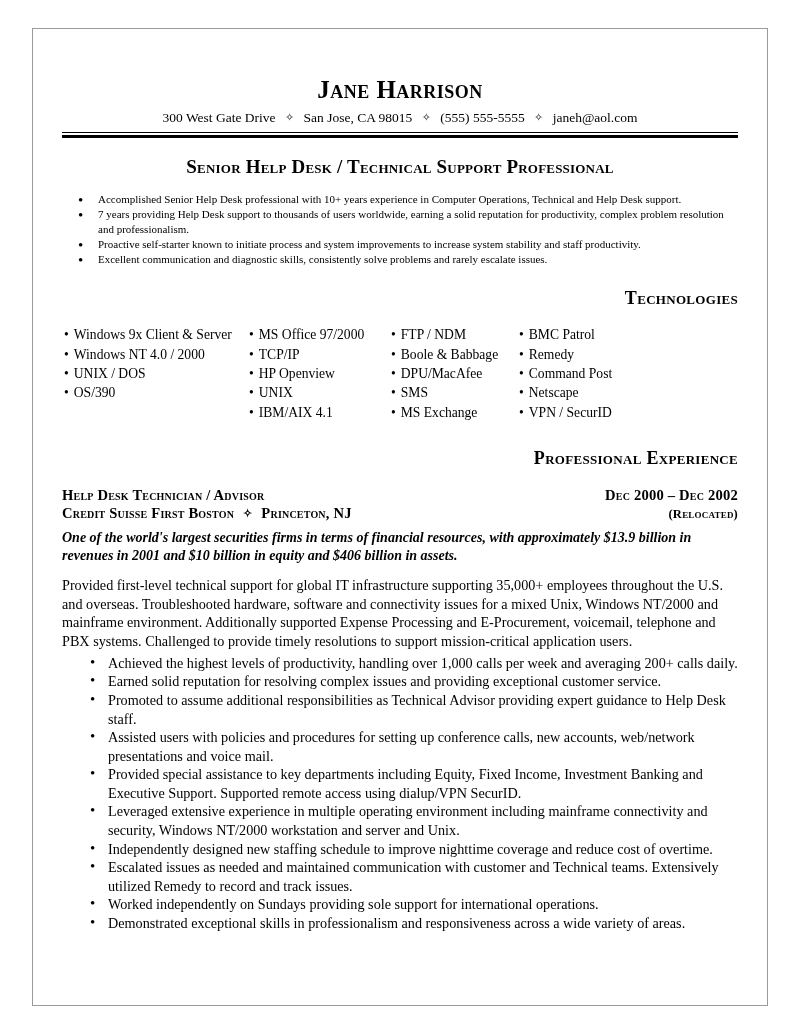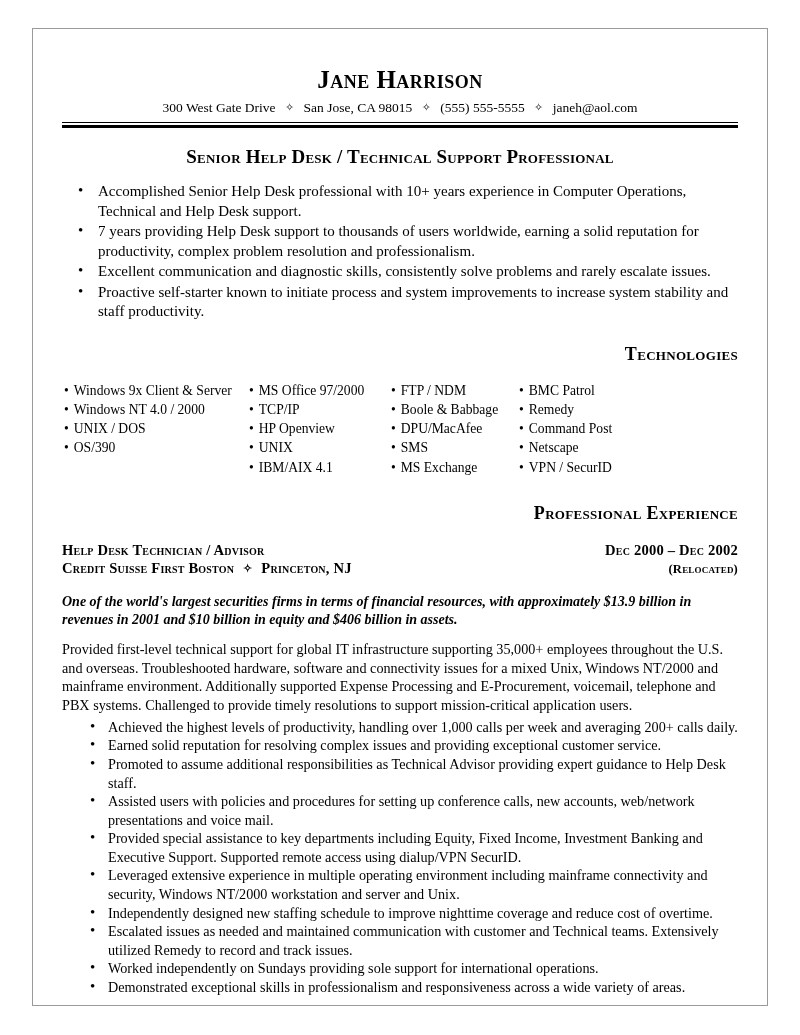--- a/index.html
+++ b/index.html
@@ -25,21 +25,21 @@
     left: 32px;
     top: 28px;
     width: 736px;
     height: 978px;
     border: 1px solid #9a9a9a;
     box-sizing: border-box;
   }
   .content {
     position: absolute;
     left: 62px;
-    top: 58px;
+    top: 68px;
     width: 676px;
   }
 
   
   .name {
     text-align: center;
     font-size: 25px;
     font-weight: bold;
     letter-spacing: 0.5px;
     margin: 8px 0 6px 0;
@@ -73,21 +73,21 @@
 
   
   ul.bullets {
     list-style: none;
     margin: 0 0 0 0;
     padding: 0;
   }
   ul.bullets li {
     position: relative;
     padding-left: 36px;
-    font-size: 15px;
+    font-size: 11px;
     line-height: 1.30;
     margin-bottom: 1px;
   }
   ul.bullets li::before {
     content: "\2022";
     position: absolute;
     left: 16px;
     top: -1px;
     font-size: 15px;
   }
@@ -145,21 +145,21 @@
   .company .diamond {
     padding: 0 5px;
     font-size: 11px;
     vertical-align: 1px;
   }
   .job-desc-italic {
     font-size: 14px;
     font-style: italic;
     font-weight: bold;
     line-height: 1.28;
-    margin-top: 16px;
+    margin-top: 7px;
   }
   .job-para {
     font-size: 14.2px;
     line-height: 1.32;
     margin-top: 11px;
   }
   ul.job-bullets {
     list-style: none;
     margin: 3px 0 0 0;
     padding: 0;
@@ -199,22 +199,22 @@
       <span>janeh@aol.com</span>
     </div>
 
     <div class="rule-double"></div>
 
     <div class="headline">Senior Help Desk / Technical Support Professional</div>
 
     <ul class="bullets">
       <li>Accomplished Senior Help Desk professional with 10+ years experience in Computer Operations, Technical and Help Desk support.</li>
       <li>7 years providing Help Desk support to thousands of users worldwide, earning a solid reputation for productivity, complex problem resolution and professionalism.</li>
+      <li>Proactive self-starter known to initiate process and system improvements to increase system stability and staff productivity.</li>
       <li>Excellent communication and diagnostic skills, consistently solve problems and rarely escalate issues.</li>
-      <li>Proactive self-starter known to initiate process and system improvements to increase system stability and staff productivity.</li>
     </ul>
 
     <div class="section-title">Technologies</div>
 
     <div class="tech-grid">
       <div class="tech-col c0">
         <div class="tech-item">Windows 9x Client &amp; Server</div>
         <div class="tech-item">Windows NT 4.0  / 2000</div>
         <div class="tech-item">UNIX / DOS</div>
         <div class="tech-item">OS/390</div>

